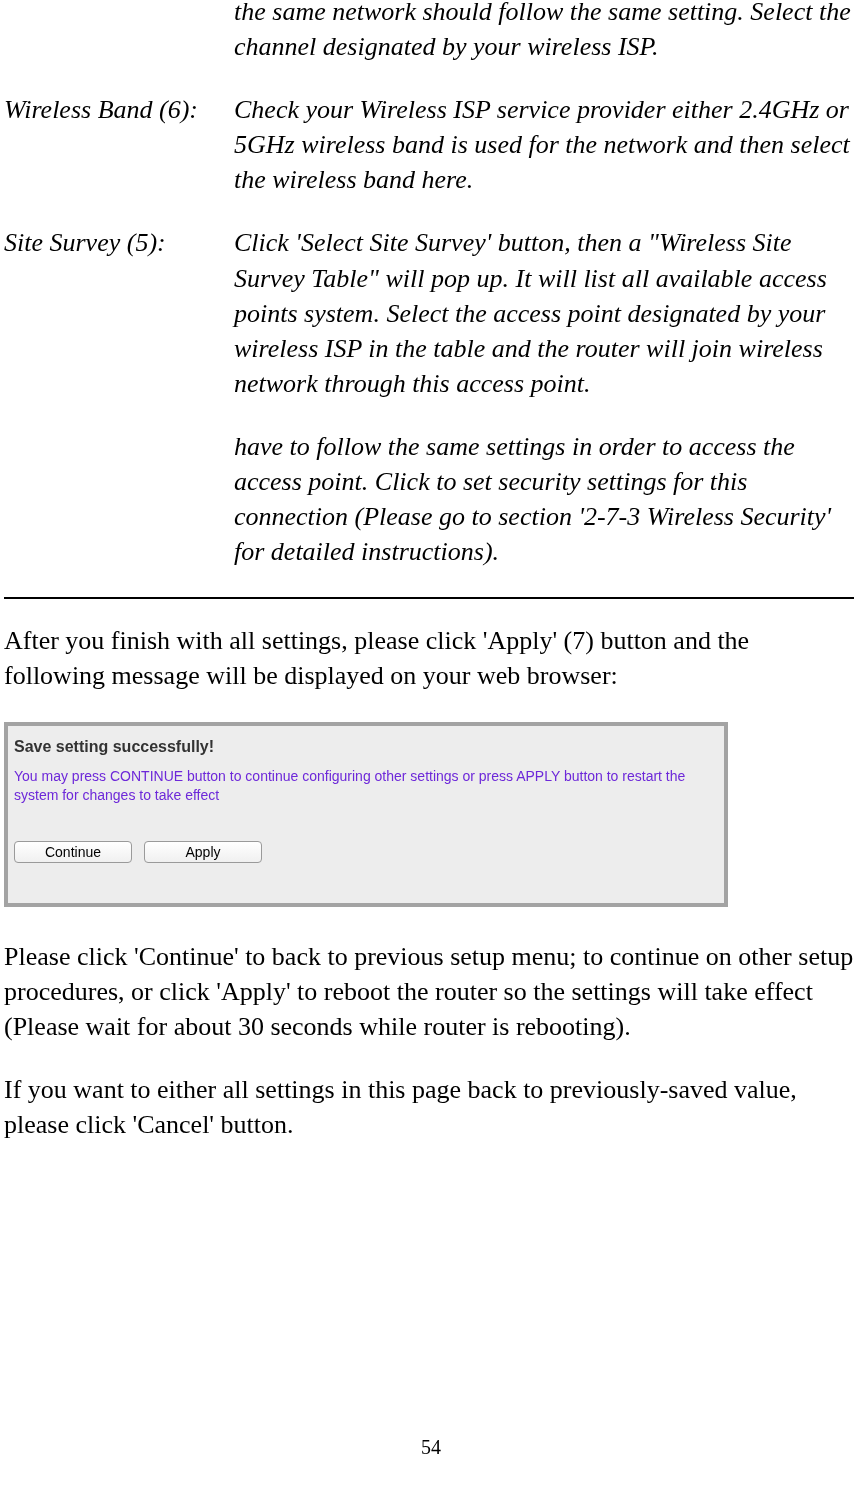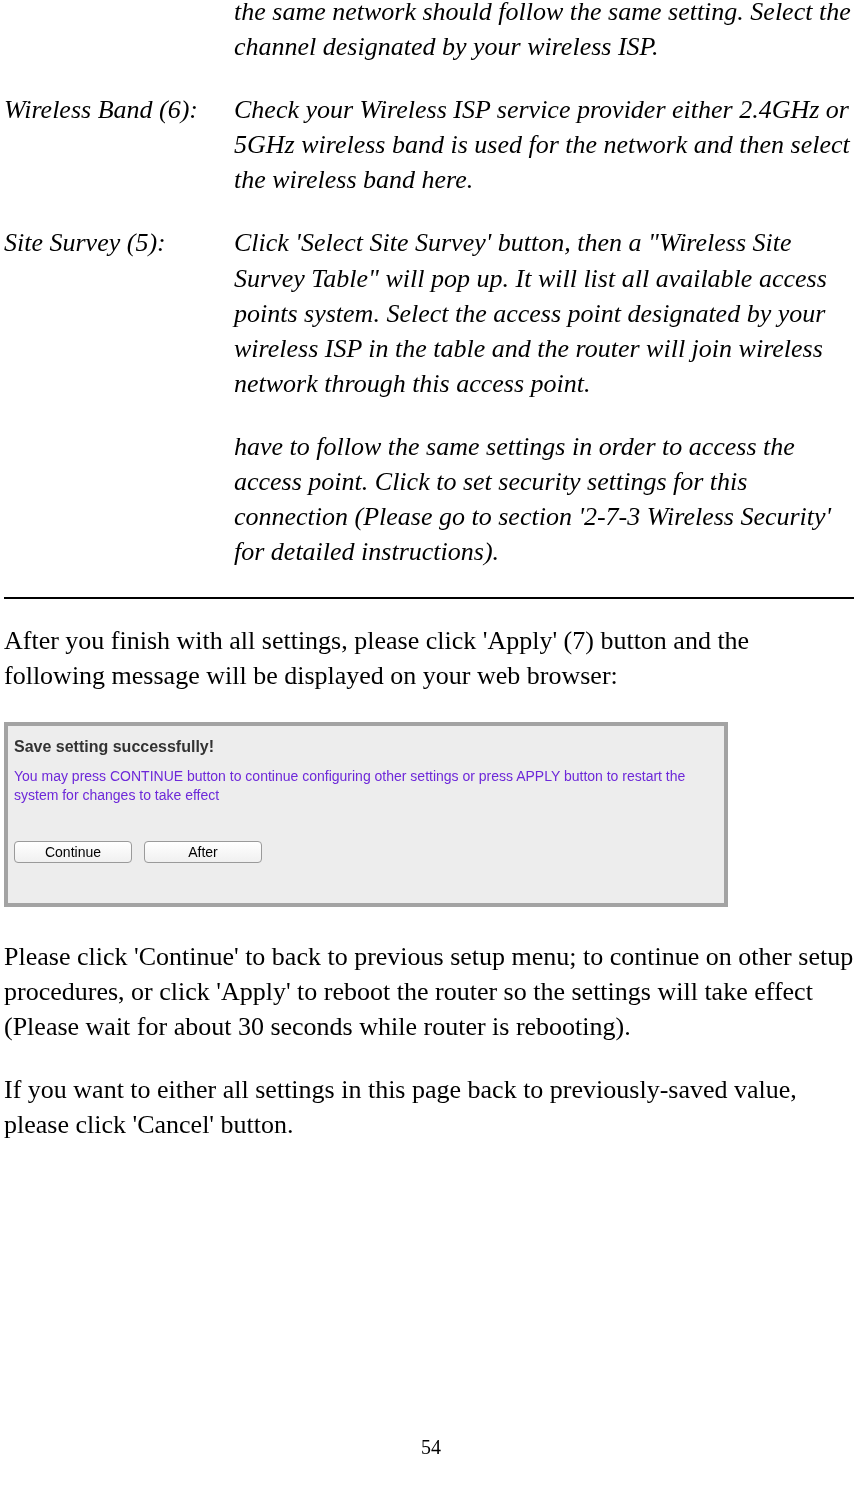--- a/index.html
+++ b/index.html
@@ -126,21 +126,21 @@
 
   <hr class="hr">
 
   <p class="paragraph">After you finish with all settings, please click 'Apply' (7) button and the following message will be displayed on your web browser:</p>
 
   <div class="screenshot-box">
     <div class="screenshot-title">Save setting successfully!</div>
     <div class="screenshot-desc">You may press CONTINUE button to continue configuring other settings or press APPLY button to restart the system for changes to take effect</div>
     <div class="ss-buttons">
       <button class="ss-btn">Continue</button>
-      <button class="ss-btn">After</button>
+      <button class="ss-btn">Apply</button>
     </div>
   </div>
 
   <p class="paragraph">Please click 'Continue' to back to previous setup menu; to continue on other setup procedures, or click 'Apply' to reboot the router so the settings will take effect (Please wait for about 30 seconds while router is rebooting).</p>
 
   <p class="paragraph">If you want to either all settings in this page back to previously-saved value, please click 'Cancel' button.</p>
 
   <div class="page-num">54</div>
 </div>
 

